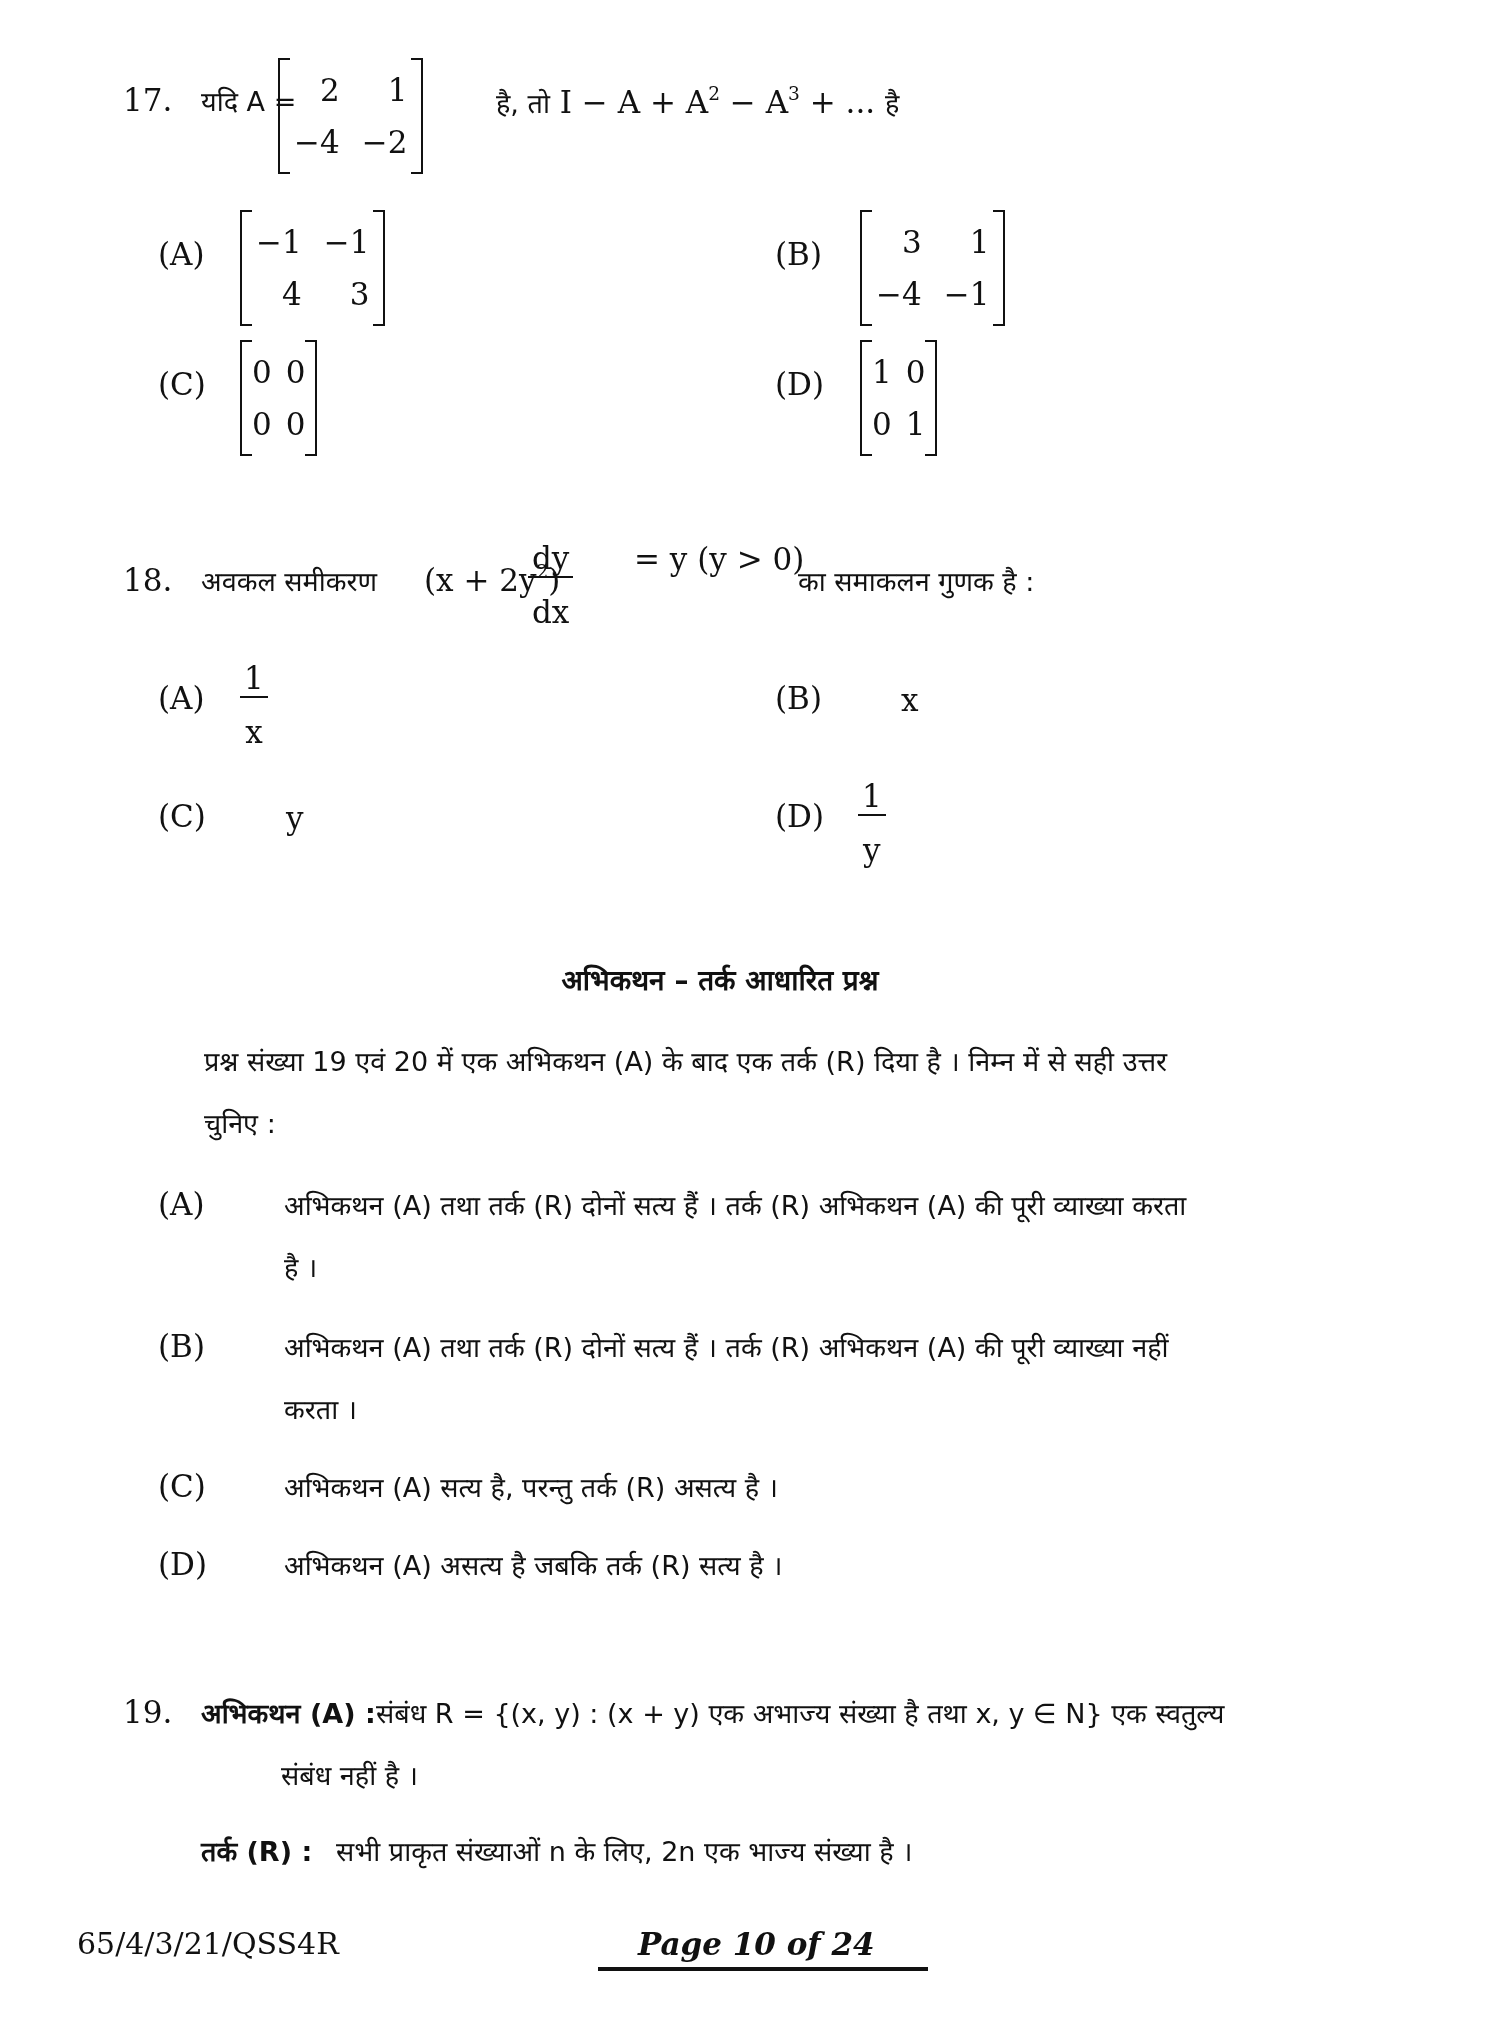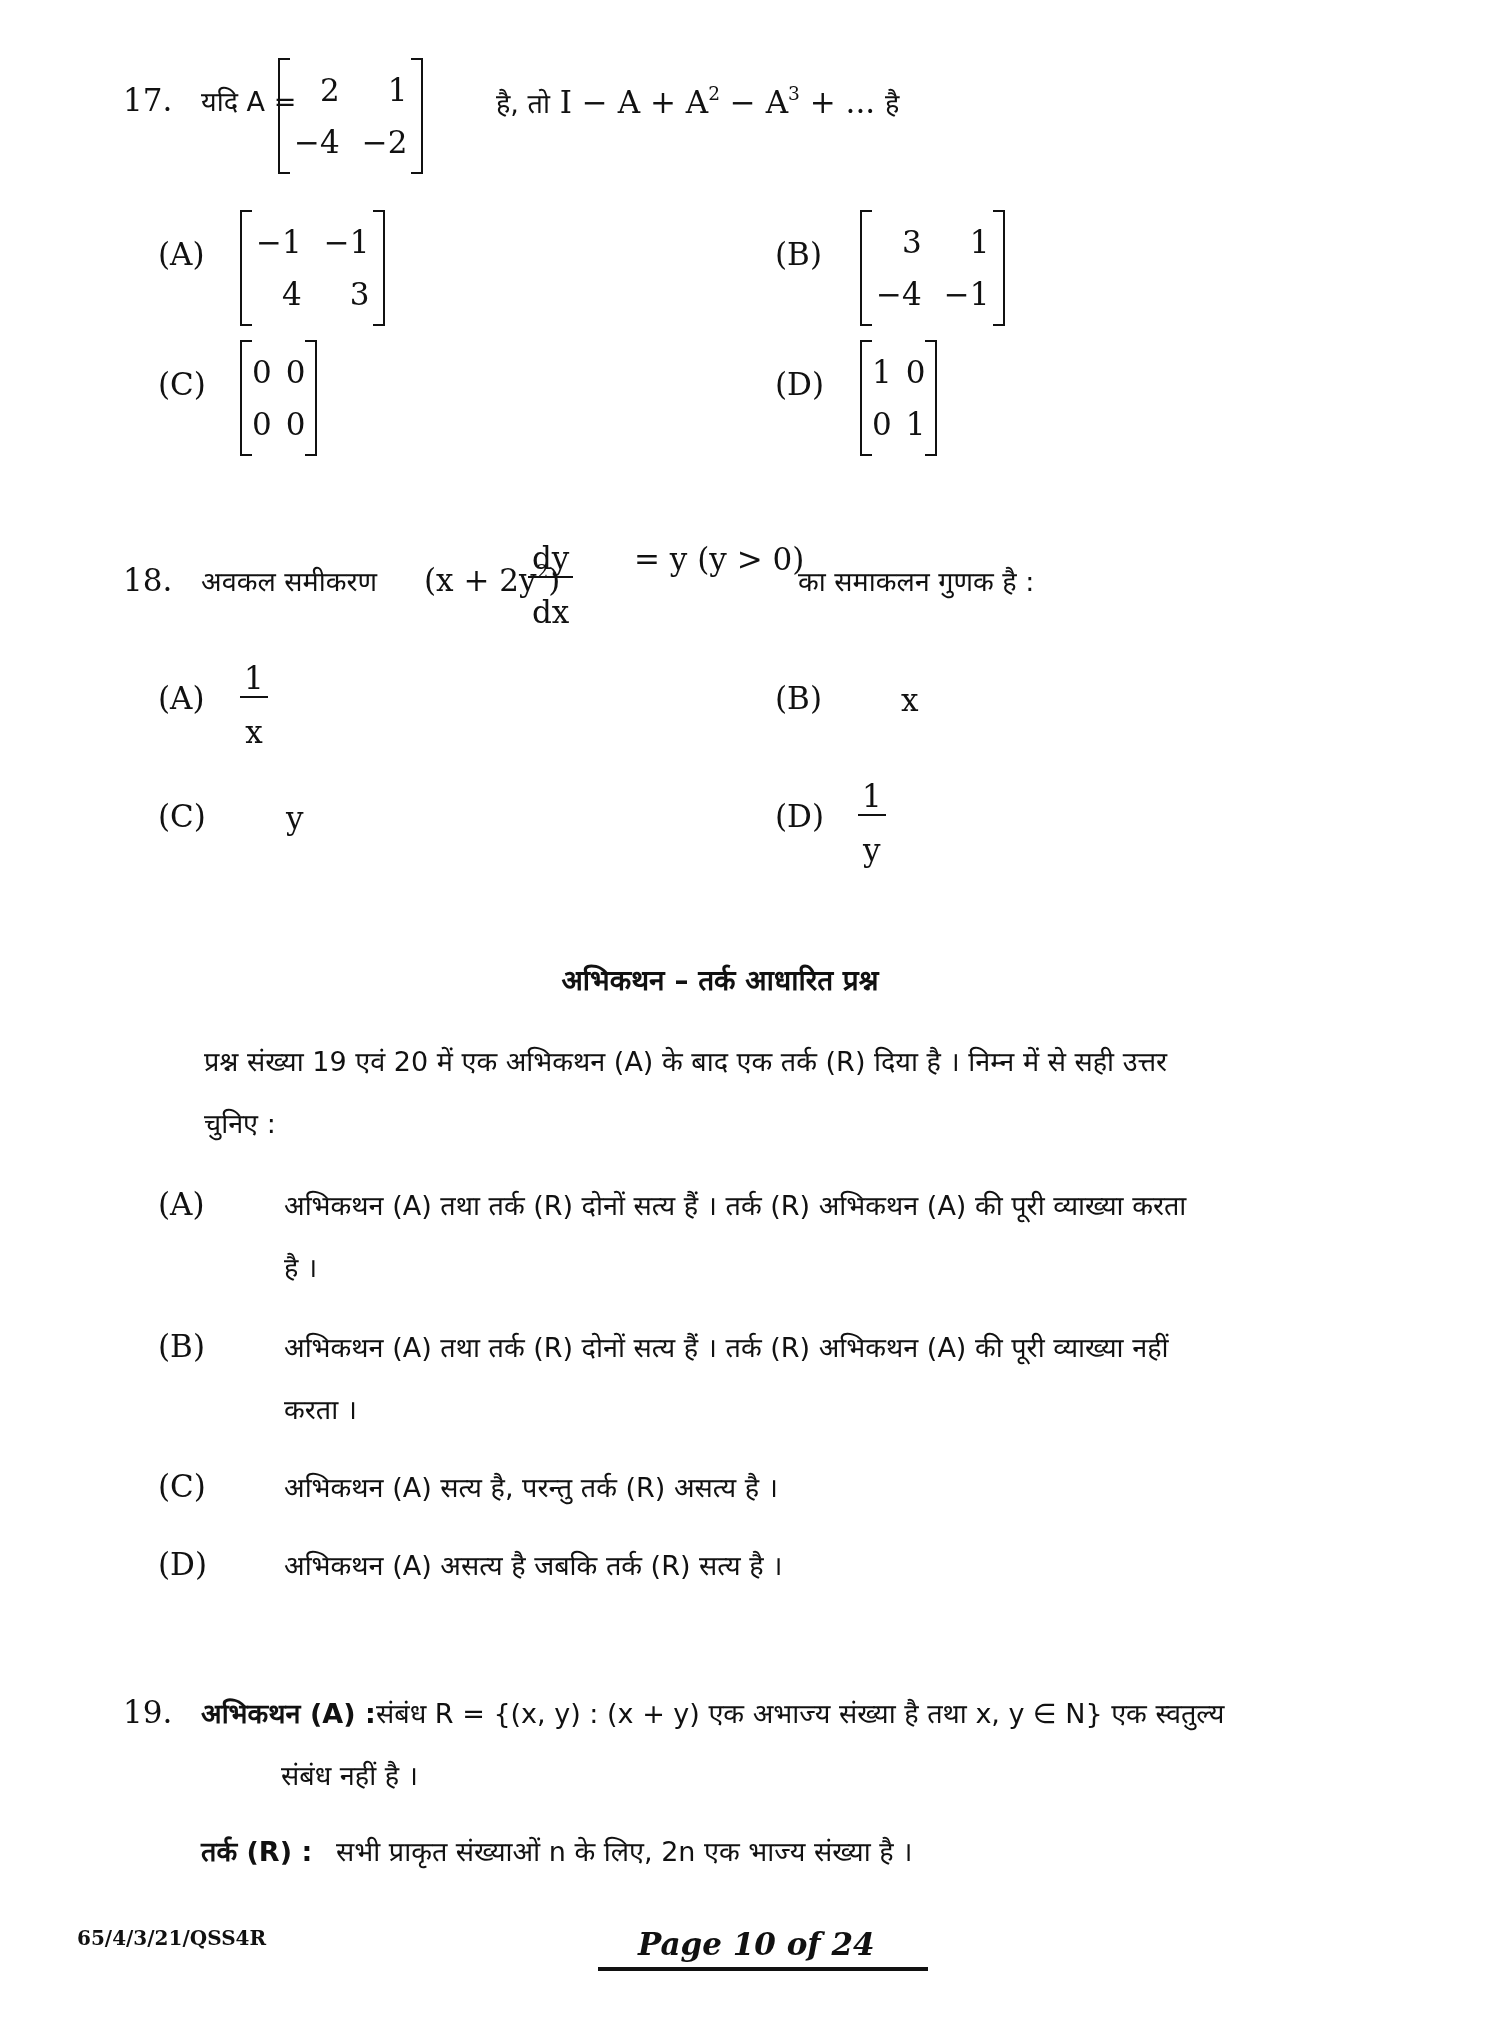--- a/index.html
+++ b/index.html
@@ -21,21 +21,21 @@
   .matrix .grid { display: grid; grid-template-columns: 1fr 1fr; column-gap: 22px;
                   padding: 6px 16px; font-size: 31px; line-height: 52px; text-align: right; }
 
   
   .frac { position: absolute; display: inline-flex; flex-direction: column; align-items: center;
           font-size: 31px; line-height: 36px; }
   .frac .num { padding: 0 4px; border-bottom: 2px solid #111; }
   .frac .den { padding: 16px 4px; }
 
   .opt-label { font-family: "DejaVu Serif", "Liberation Serif", serif; font-size: 31px; }
-  .footer-code { font-family: "DejaVu Serif", "Liberation Serif", serif; font-size: 20px; font-weight: bold; }
+  .footer-code { font-family: "DejaVu Serif", "Liberation Serif", serif; font-size: 30px; font-weight: normal; }
   .footer-page { font-family: "DejaVu Serif", "Liberation Serif", serif; font-size: 31px; font-weight: bold; font-style: italic; }
   .underline-bar { position: absolute; height: 4px; background: #111; }
 </style>
 </head>
 <body>
 
 <div>
   <span class="abs txt" style="left:77px; top:80px;">17.</span>
   <span class="abs txt hi" style="left:155px; top:82px;">यदि A =</span>
 

